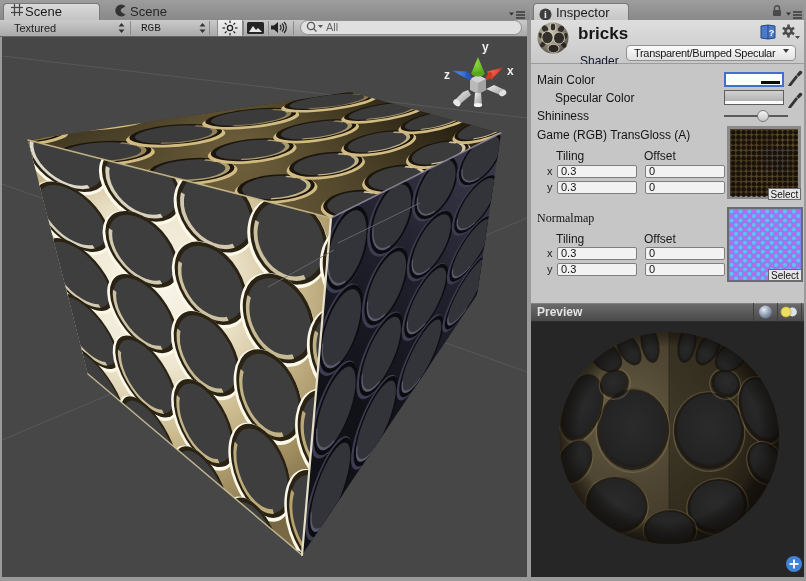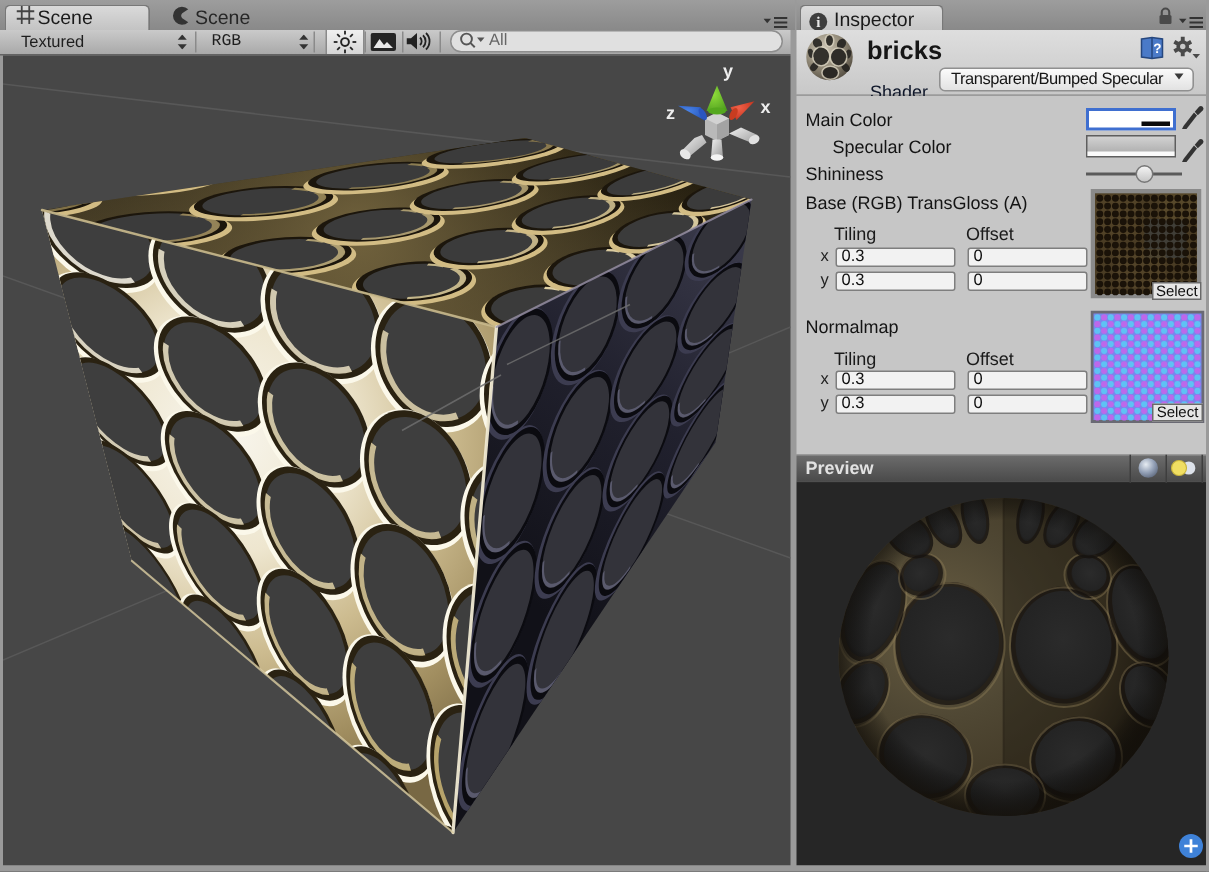--- a/index.html
+++ b/index.html
@@ -597,21 +597,21 @@
 <div class="abs" style="left:725px;top:101px;width:58px;height:3px;background:#fafafa;"></div>
 <svg width="18" height="19" viewBox="0 0 18 19" style="position:absolute;left:786px;top:90px">
 <path d="M3,16 L10,7 L12,9 L5,18 L2,18 Z" fill="#333"></path>
 <path d="M10.5,6.5 L13.5,3 A1.8,1.8 0 0 1 16,5.5 L12.5,8.8" fill="#333"></path>
 </svg>
 
 <div class="abs" style="left:537px;top:109px;font-size:12px;color:#141414;">Shininess</div>
 <div class="abs" style="left:724px;top:115px;width:64px;height:2px;background:#5a5a5a;"></div>
 <div class="abs" style="left:757px;top:110px;width:12px;height:12px;border-radius:50%;background:linear-gradient(#f4f4f4,#c6c6c6);border:1px solid #777;"></div>
 
-<div class="abs" style="left:537px;top:128px;font-size:12px;color:#141414;">Base (RGB) TransGloss (A)</div>
+<div class="abs" style="left:537px;top:128px;font-size:12px;color:#141414;">Game (RGB) TransGloss (A)</div>
 
 <div class="abs" style="left:556px;top:149px;font-size:12px;color:#1a1a1a;">Tiling</div>
 <div class="abs" style="left:644px;top:149px;font-size:12px;color:#1a1a1a;">Offset</div>
 <div class="abs" style="left:547px;top:165px;font-size:11px;color:#222;">x</div>
 <div class="abs" style="left:547px;top:181px;font-size:11px;color:#222;">y</div>
 <div class="abs" style="left:557px;top:165px;width:80px;height:13px;background:#f2f2f2;border:1px solid #7e7e7e;border-radius:2px;font-size:11px;color:#111;padding-left:3px;line-height:11px;">0.3</div>
 <div class="abs" style="left:645px;top:165px;width:80px;height:13px;background:#f2f2f2;border:1px solid #7e7e7e;border-radius:2px;font-size:11px;color:#111;padding-left:3px;line-height:11px;">0</div>
 <div class="abs" style="left:557px;top:181px;width:80px;height:13px;background:#f2f2f2;border:1px solid #7e7e7e;border-radius:2px;font-size:11px;color:#111;padding-left:3px;line-height:11px;">0.3</div>
 <div class="abs" style="left:645px;top:181px;width:80px;height:13px;background:#f2f2f2;border:1px solid #7e7e7e;border-radius:2px;font-size:11px;color:#111;padding-left:3px;line-height:11px;">0</div>
 <svg width="74" height="73" viewBox="0 0 74 73" style="position:absolute;left:727px;top:126px">
@@ -786,21 +786,21 @@
     <circle cx="37.4" cy="68.6" r="2.3" fill="#1a1208"></circle>
     <circle cx="42.6" cy="68.6" r="2.3" fill="#1a1208"></circle>
     <circle cx="47.8" cy="68.6" r="2.3" fill="#1a1208"></circle>
     <circle cx="53.0" cy="68.6" r="2.3" fill="#1a1208"></circle>
     <circle cx="58.2" cy="68.6" r="2.3" fill="#1a1208"></circle>
     <circle cx="63.4" cy="68.6" r="2.3" fill="#1a1208"></circle>
     <circle cx="68.6" cy="68.6" r="2.3" fill="#1a1208"></circle>
   </svg>
 <div class="abs" style="left:768px;top:188px;width:33px;height:12px;background:#e6e6e6;border:1px solid #6a6a6a;font-size:10px;color:#111;text-align:center;line-height:11px;">Select</div>
 
-<div class="abs" style="left:537px;top:211px;font-size:12px;color:#141414;">Normalmap</div>
+<div class="abs" style="left:537px;top:211px;font-size:12px;color:#141414;font-family:Liberation Serif, serif;">Normalmap</div>
 <div class="abs" style="left:556px;top:232px;font-size:12px;color:#1a1a1a;">Tiling</div>
 <div class="abs" style="left:644px;top:232px;font-size:12px;color:#1a1a1a;">Offset</div>
 <div class="abs" style="left:547px;top:247px;font-size:11px;color:#222;">x</div>
 <div class="abs" style="left:547px;top:263px;font-size:11px;color:#222;">y</div>
 <div class="abs" style="left:557px;top:247px;width:80px;height:13px;background:#f2f2f2;border:1px solid #7e7e7e;border-radius:2px;font-size:11px;color:#111;padding-left:3px;line-height:11px;">0.3</div>
 <div class="abs" style="left:645px;top:247px;width:80px;height:13px;background:#f2f2f2;border:1px solid #7e7e7e;border-radius:2px;font-size:11px;color:#111;padding-left:3px;line-height:11px;">0</div>
 <div class="abs" style="left:557px;top:263px;width:80px;height:13px;background:#f2f2f2;border:1px solid #7e7e7e;border-radius:2px;font-size:11px;color:#111;padding-left:3px;line-height:11px;">0.3</div>
 <div class="abs" style="left:645px;top:263px;width:80px;height:13px;background:#f2f2f2;border:1px solid #7e7e7e;border-radius:2px;font-size:11px;color:#111;padding-left:3px;line-height:11px;">0</div>
 <svg width="76" height="75" viewBox="0 0 76 75" style="position:absolute;left:727px;top:207px">
     <rect x="0" y="0" width="76" height="75" fill="#6a6a74"></rect>

